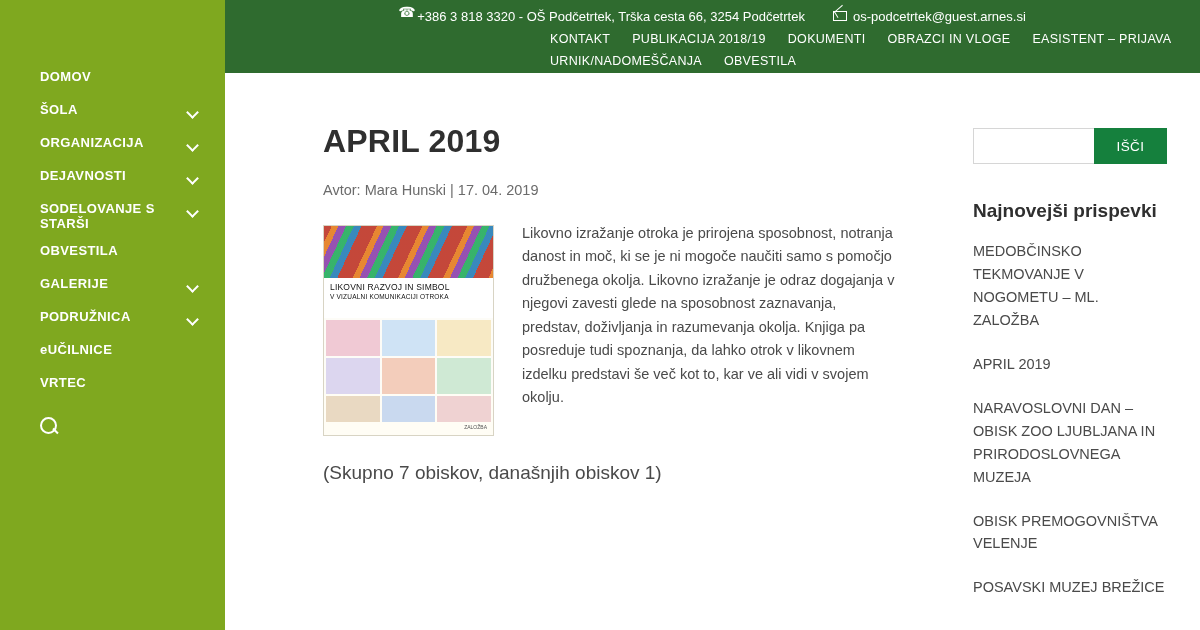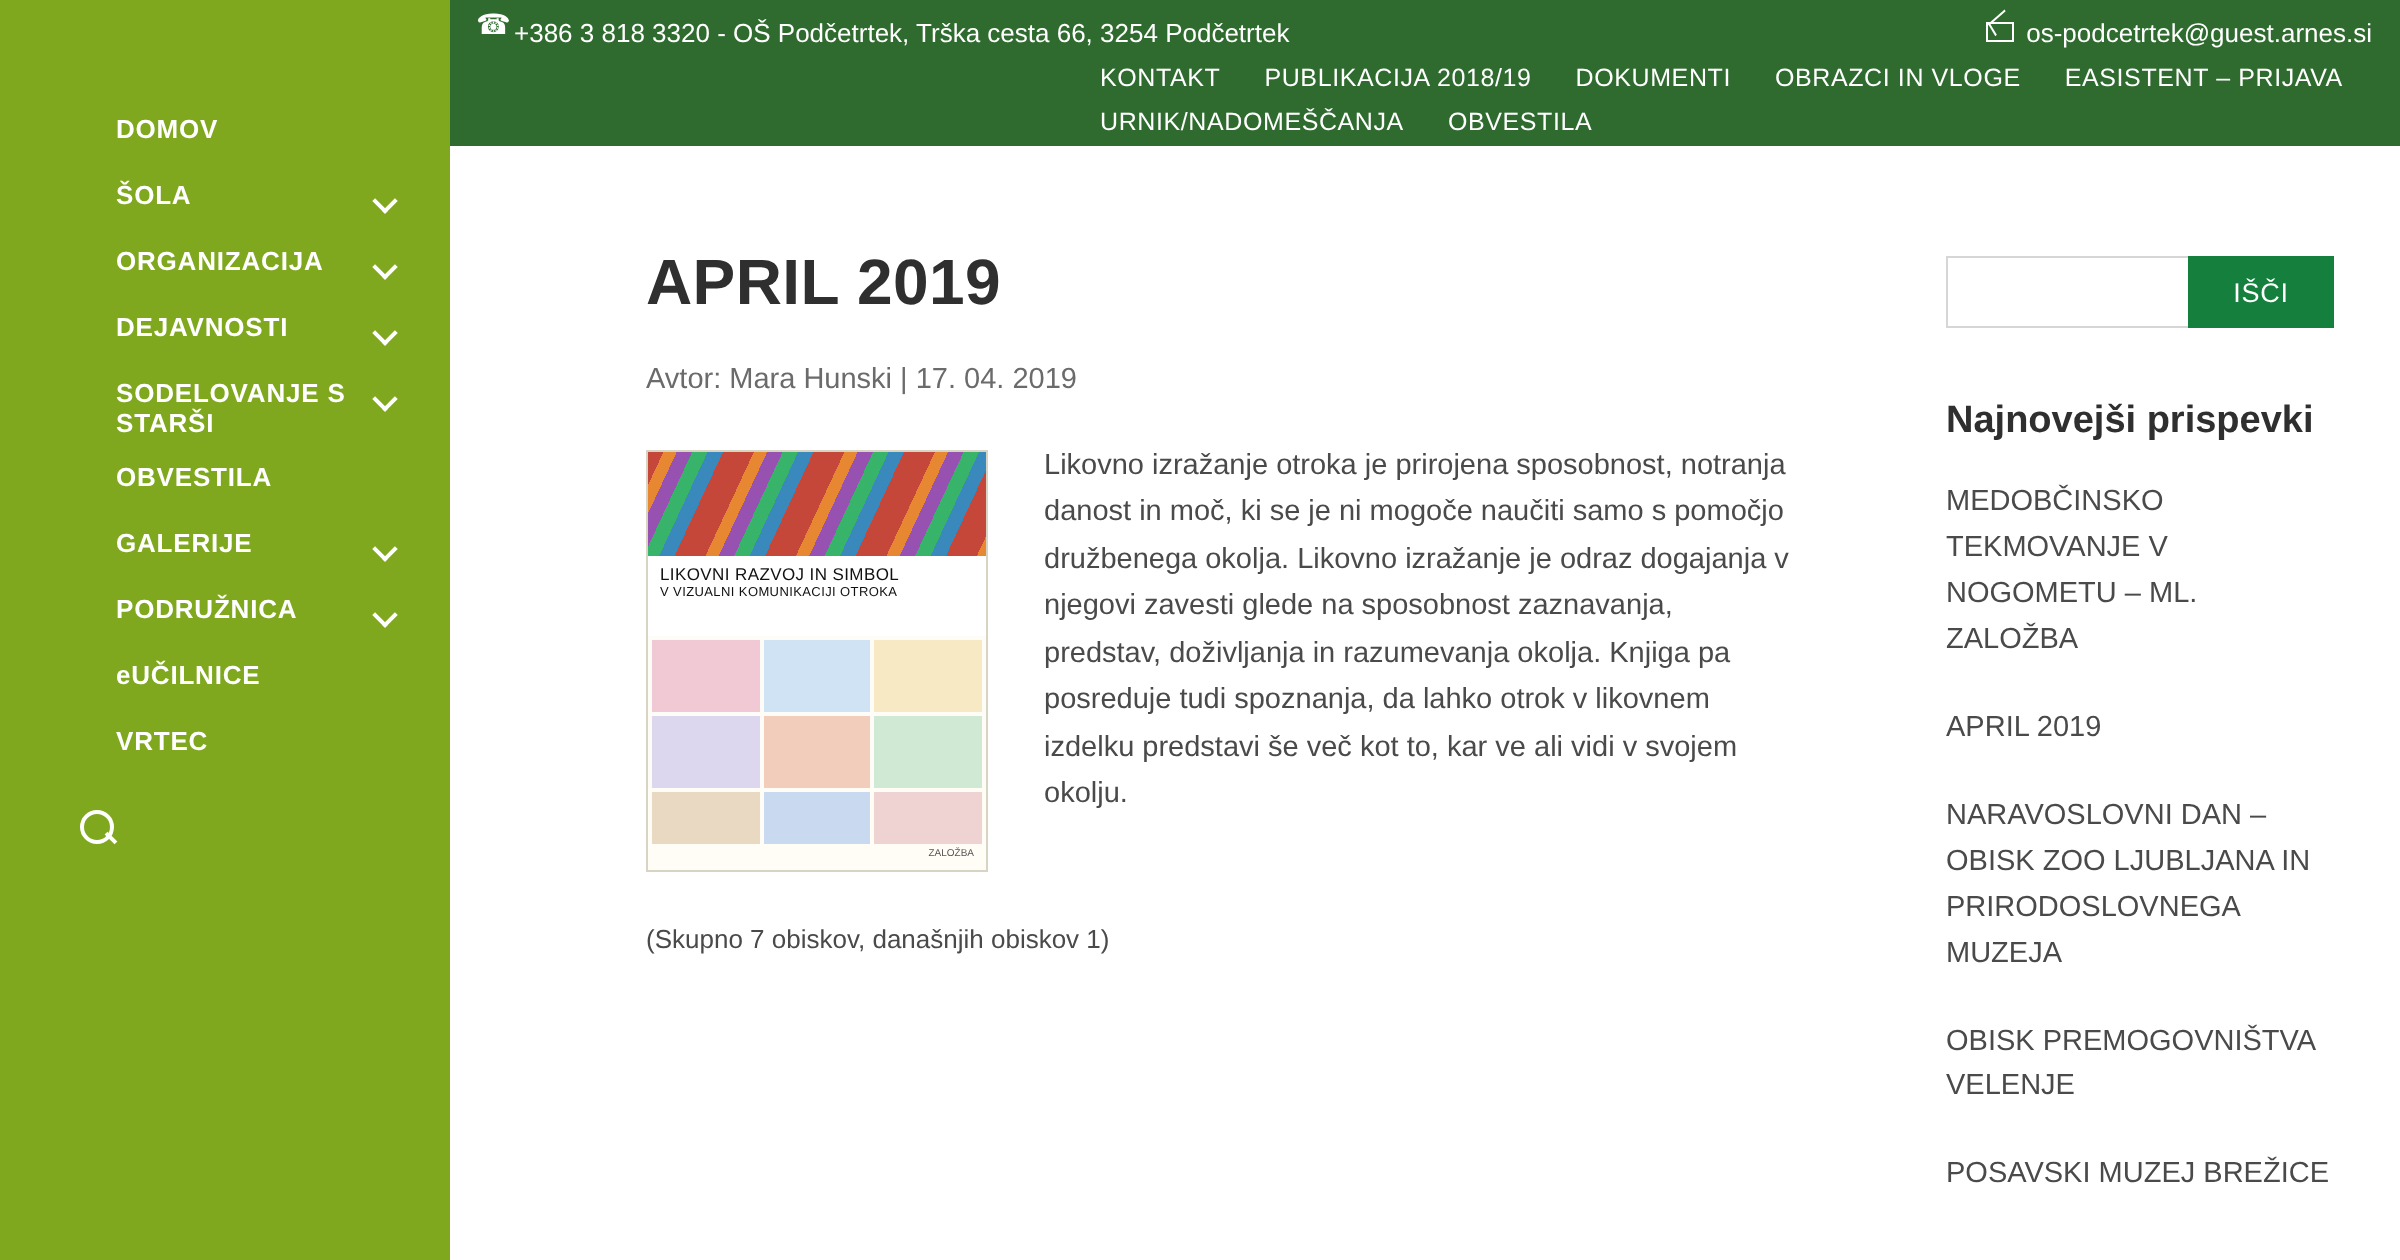--- a/index.html
+++ b/index.html
@@ -20,22 +20,21 @@
   #sidebar {
     position: absolute;
     left: 0; top: 0;
     width: 225px; height: 630px;
     background: #7fa81f;
   }
   #sidebar-logo {
     height: 40px;
   }
   #sidebar-nav {
-    margin-top: 12px;
-    padding-left: 18px;
+    margin-top: 24px;
   }
   .nav-item {
     display: flex;
     align-items: flex-start;
     justify-content: space-between;
     padding: 6px 26px 6px 40px;
     min-height: 33px;
   }
   .nav-label {
     color: #ffffff;
@@ -91,21 +90,21 @@
   
   #topbar {
     position: absolute;
     left: 225px; top: 0;
     width: 975px; height: 73px;
     background: #2f6b2f;
   }
   #topbar-contact {
     display: flex;
     align-items: center;
-    justify-content: space-between;
+    justify-content: center;
     gap: 0px;
     height: 28px;
     padding-top: 4px;
     color: #ffffff;
     font-size: 13px;
   }
   .contact-chunk {
     display: inline-flex;
     align-items: center;
     gap: 6px;
@@ -237,21 +236,21 @@
     display: grid;
     grid-template-columns: repeat(3, 1fr);
     width: 100%; height: 30px;
     gap: 2px; padding: 2px;
   }
   .bk-foot {
     font-size: 5px; color: #555; text-align: right; padding-right: 6px;
   }
   #post-stats {
     clear: both;
-    font-size: 13px;
+    font-size: 19px;
     color: #4a4a4a;
     padding-top: 14px;
   }
 
   
   #right {
     position: absolute;
     left: 940px; top: 73px;
     width: 260px; height: 557px;
     background: #ffffff;

